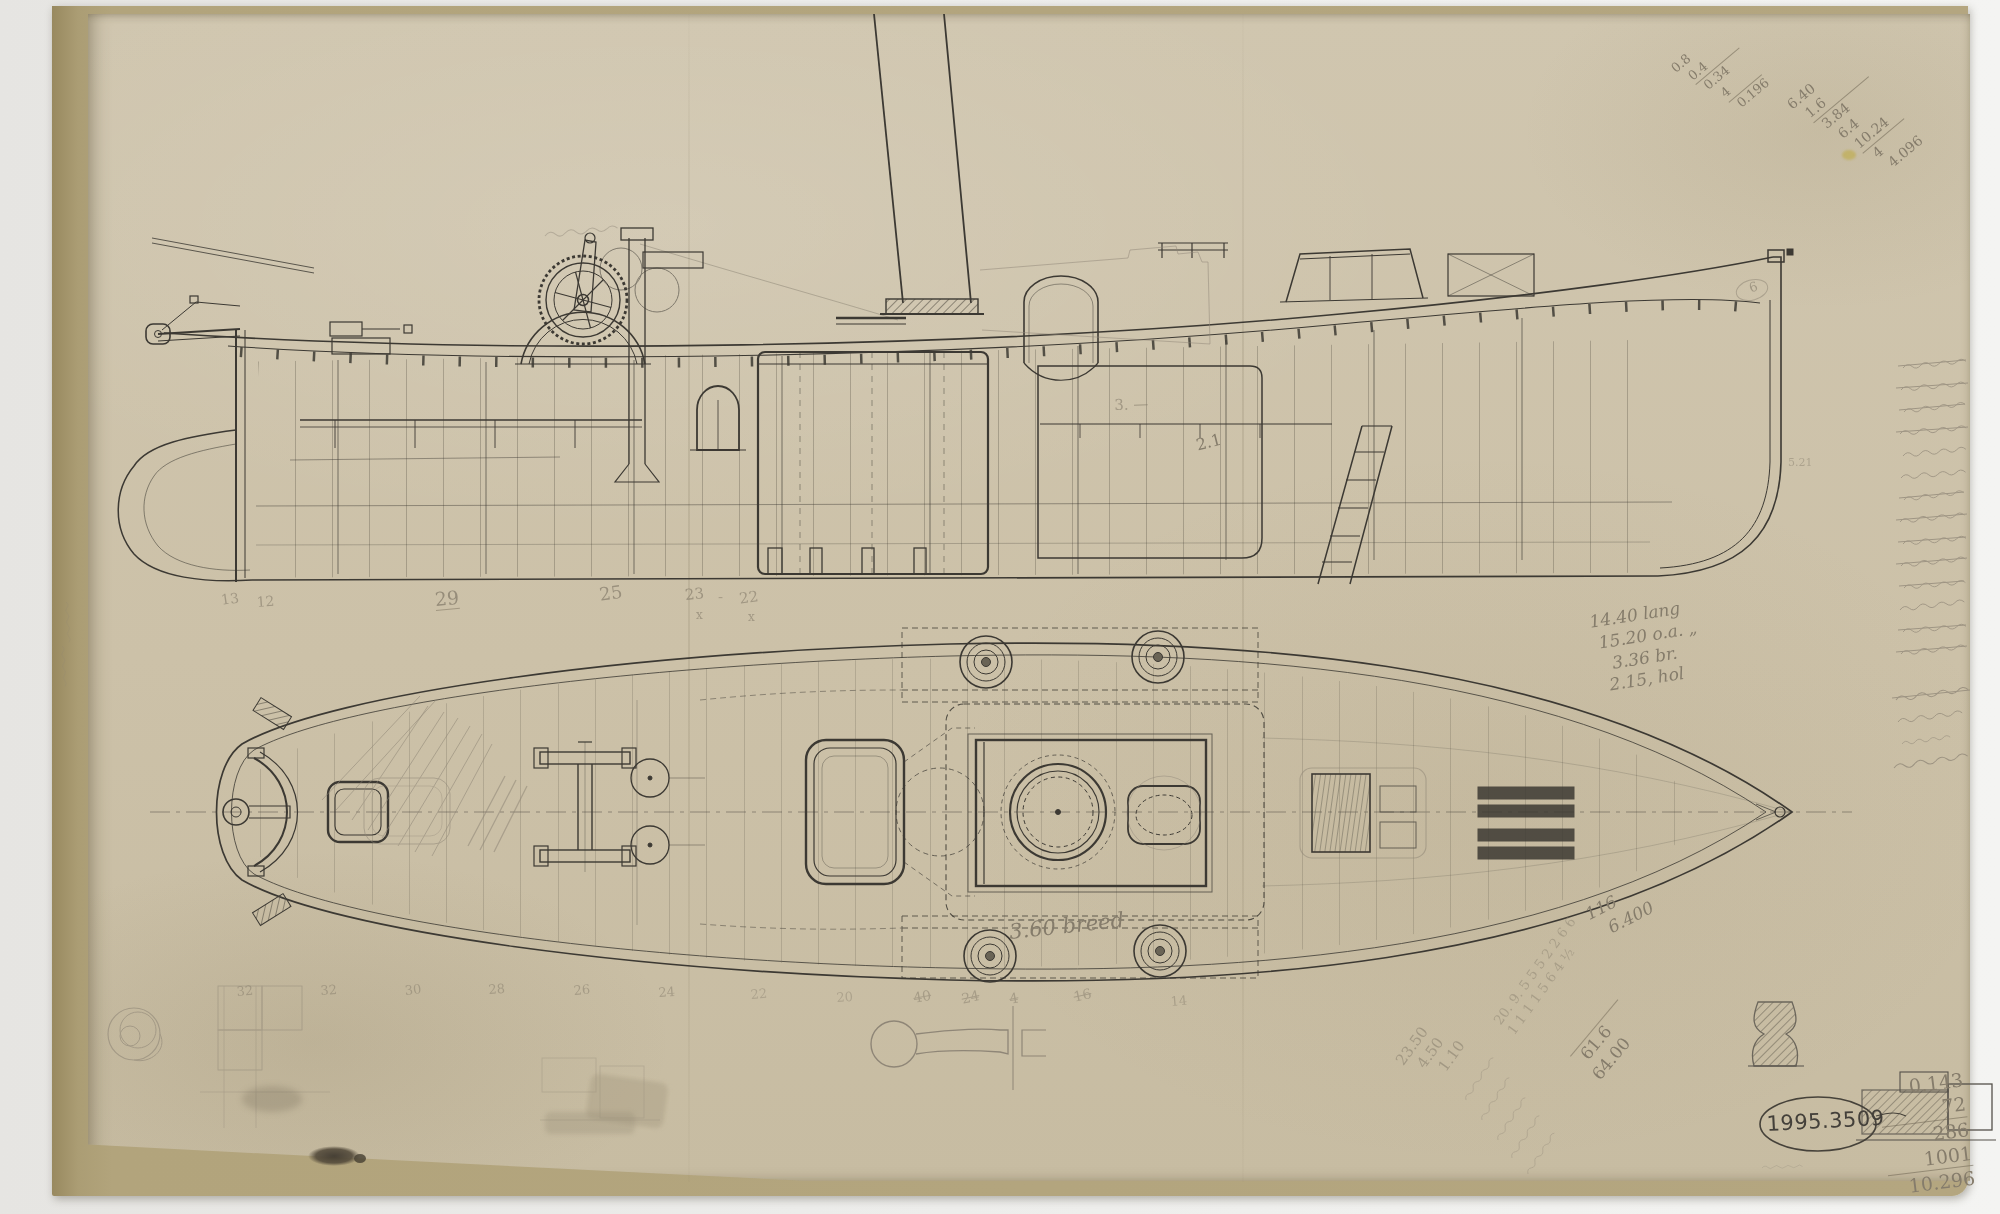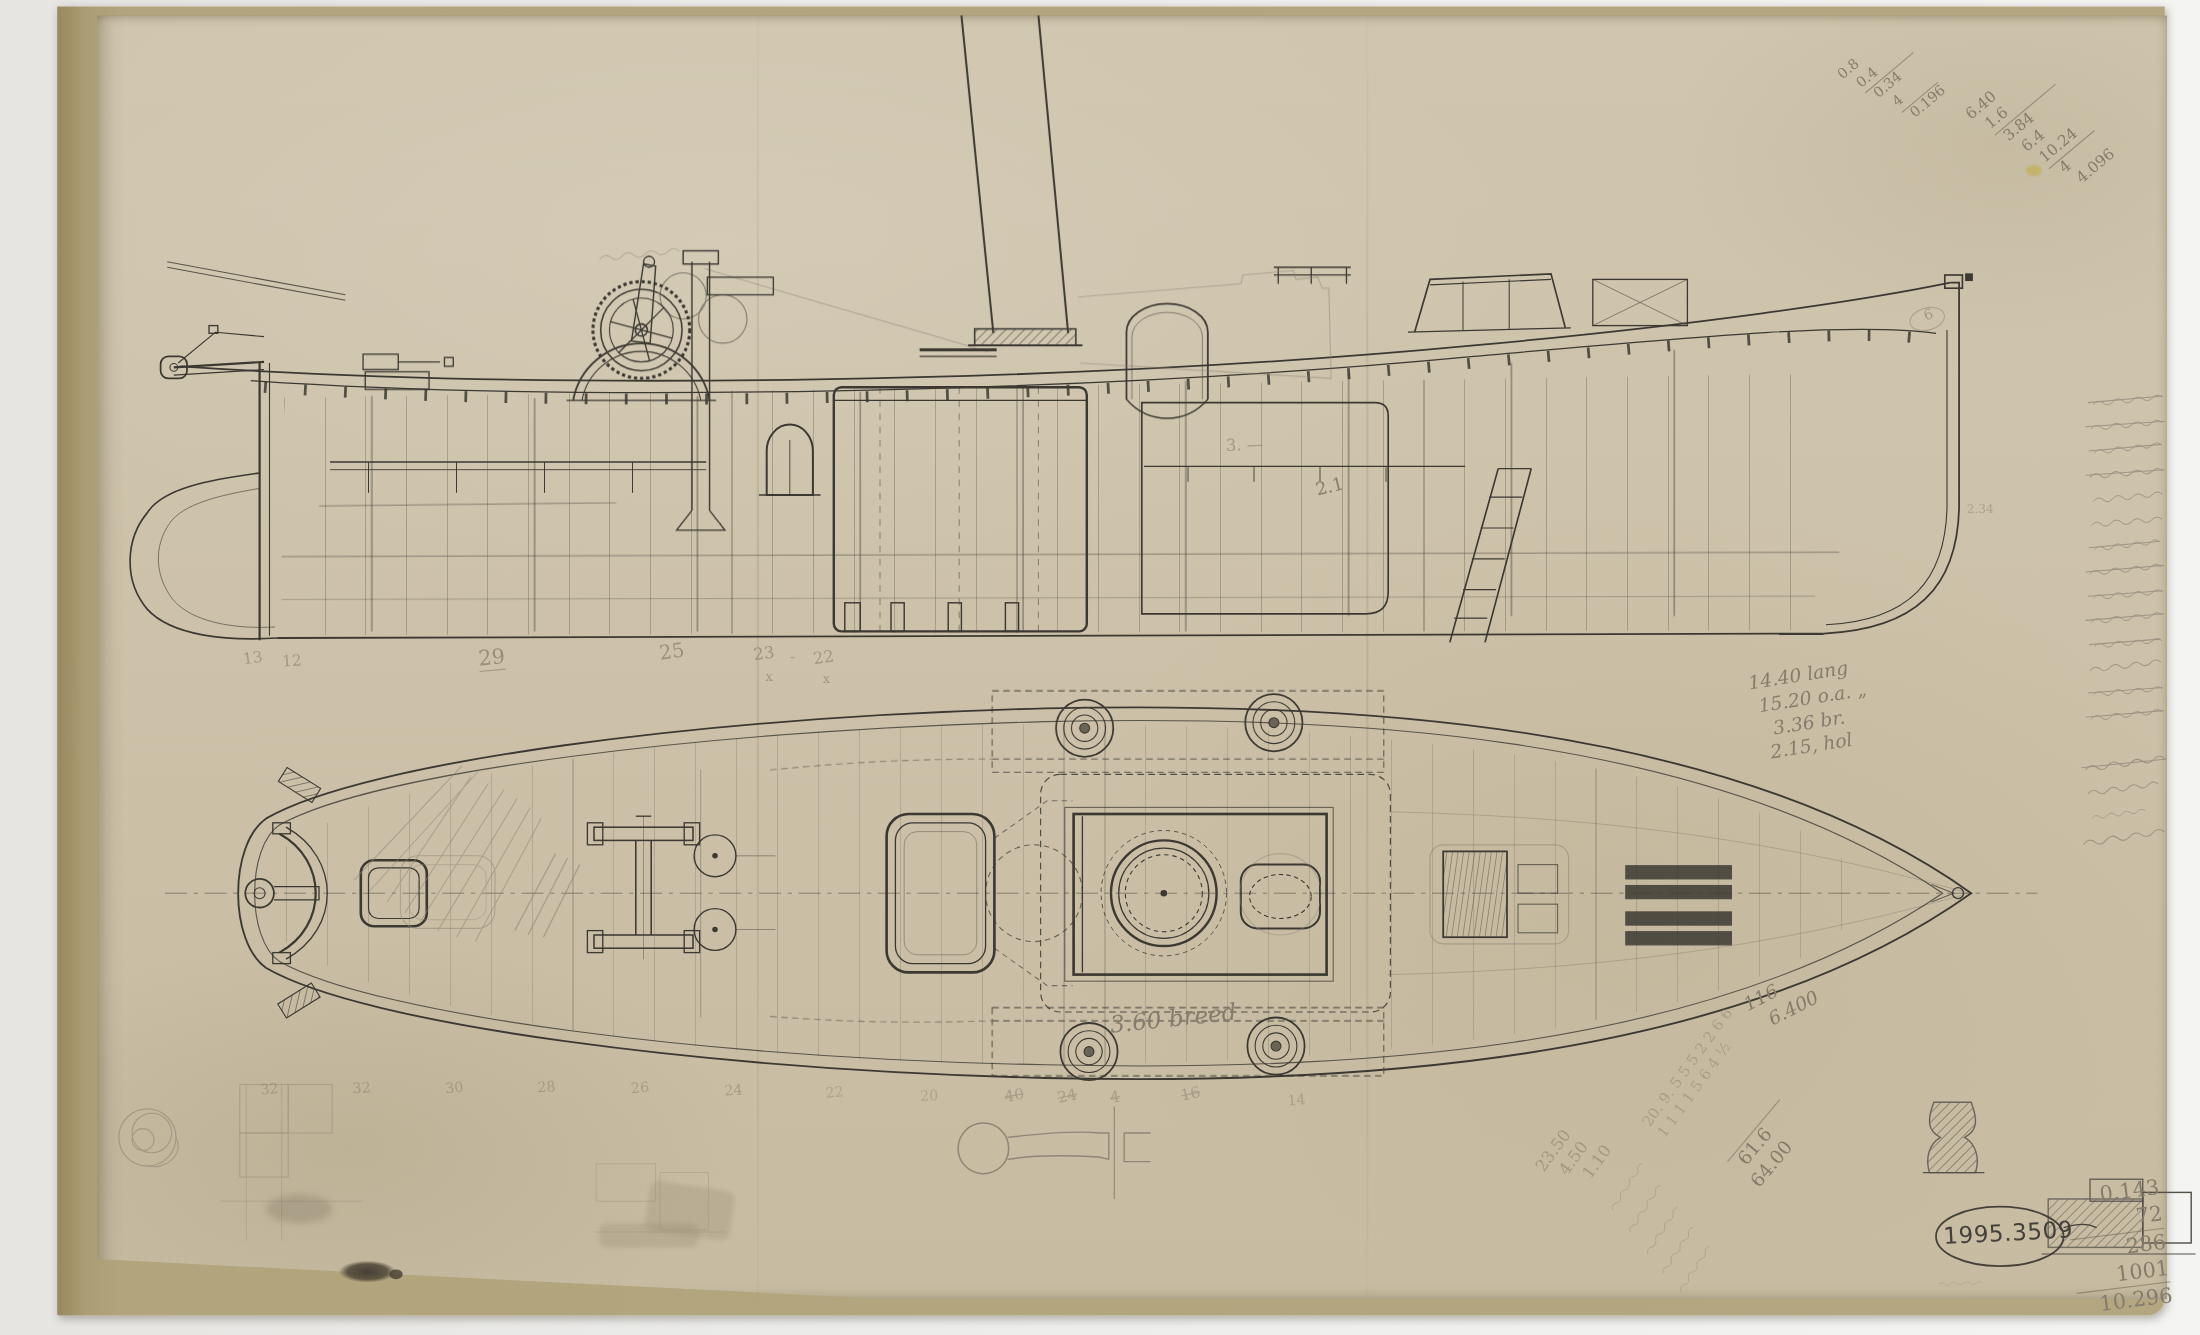--- a/index.html
+++ b/index.html
@@ -459,21 +459,21 @@
     <div>286</div>
     <div class="rule-b">1001</div>
     <div>10.296</div>
   </div>
 
   <div class="ann ink-ann" style="left:1766px;top:1112px;width:108px;text-align:center;font-size:21px;letter-spacing:.5px;transform:rotate(-3deg)">1995.3509</div>
 
   <div class="ann" style="left:1194px;top:436px;font-size:16px;transform:rotate(-14deg)">2.1</div>
   <div class="ann" style="left:1114px;top:396px;font-size:15px;opacity:.6;transform:rotate(-2deg)">3. —</div>
   <div class="ann" style="left:1747px;top:281px;font-size:13px;opacity:.6;transform:rotate(-18deg)">6</div>
-  <div class="ann" style="left:1788px;top:456px;font-size:11px;opacity:.45">2.34</div>
+  <div class="ann" style="left:1788px;top:456px;font-size:11px;opacity:.45">5.21</div>
 
   <div class="ann" style="left:220px;top:592px;font-size:14px;opacity:.6;transform:rotate(-8deg)">13</div>
   <div class="ann" style="left:256px;top:594px;font-size:14px;opacity:.6;transform:rotate(-4deg)">12</div>
   <div class="ann" style="left:434px;top:588px;font-size:19px;opacity:.75;transform:rotate(-5deg);border-bottom:1.5px solid rgba(110,100,82,.6)">29</div>
   <div class="ann" style="left:598px;top:584px;font-size:18px;opacity:.7;transform:rotate(-8deg)">25</div>
   <div class="ann" style="left:684px;top:586px;font-size:15px;opacity:.65;transform:rotate(-6deg)">23</div>
   <div class="ann" style="left:718px;top:588px;font-size:15px;opacity:.5">-</div>
   <div class="ann" style="left:738px;top:590px;font-size:15px;opacity:.6;transform:rotate(-8deg)">22</div>
   <div class="ann" style="left:696px;top:608px;font-size:12px;opacity:.6">x</div>
   <div class="ann" style="left:748px;top:610px;font-size:12px;opacity:.6">x</div>

